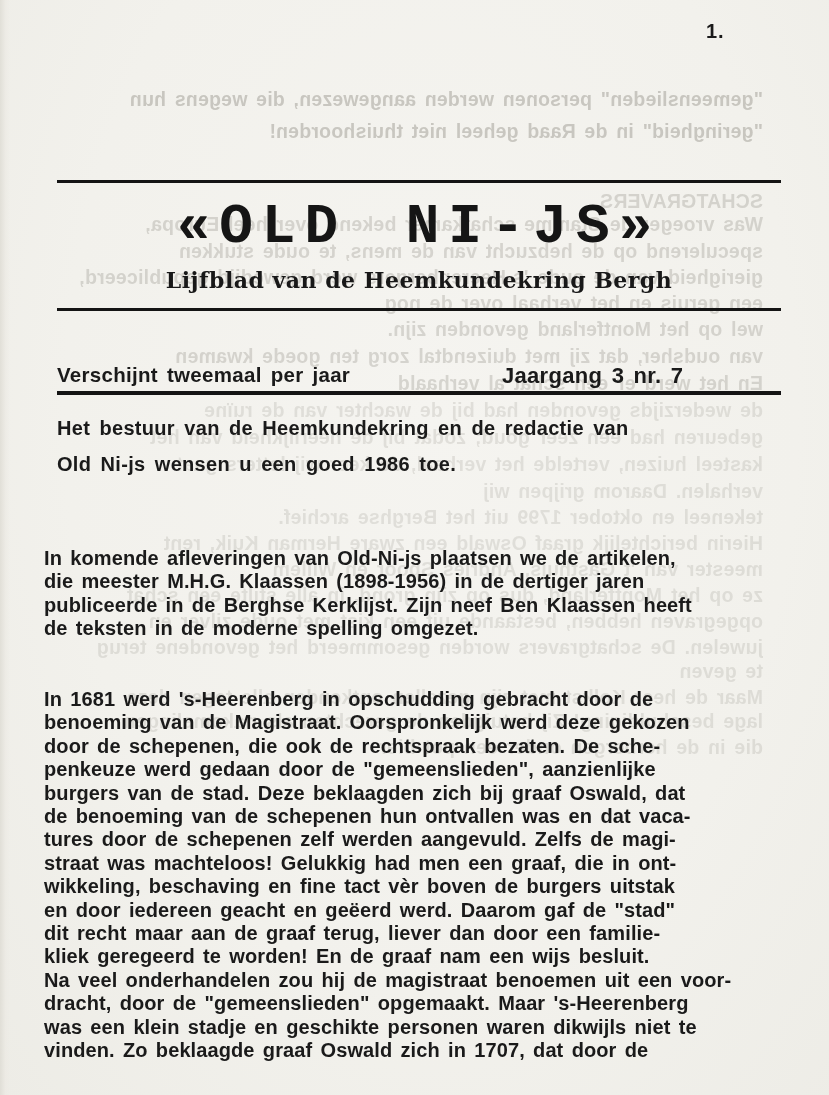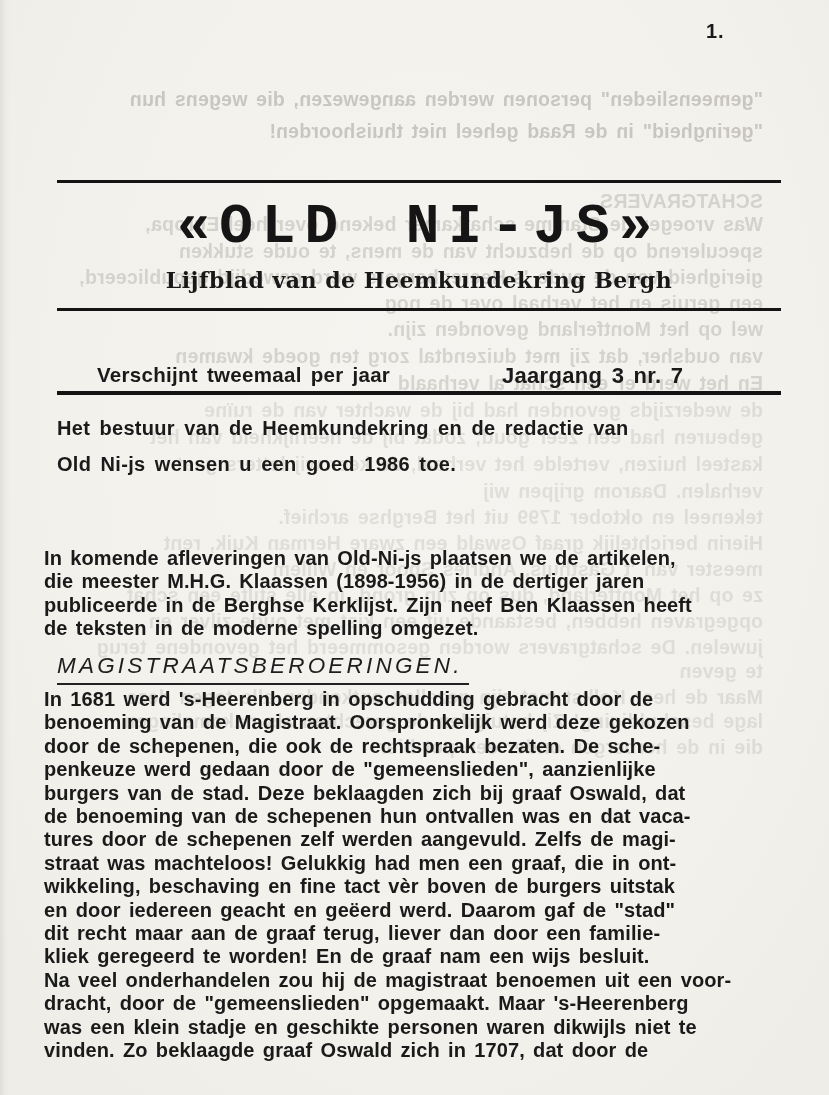--- a/index.html
+++ b/index.html
@@ -43,21 +43,21 @@
     left:57px;top:264px;width:724px;
     text-align:center;
     font-family:"DejaVu Serif", serif;
     font-weight:600;
     font-size:22px;line-height:32px;
     letter-spacing:0.5px;
     color:#181818;
   }
   .issue-left{
     left:57px;top:363px;
-    font-size:20.5px;font-weight:bold;letter-spacing:.3px;word-spacing:3px;margin-left:40px;
+    font-size:20.5px;font-weight:bold;letter-spacing:.3px;word-spacing:3px;
   }
   .issue-right{
     left:502px;top:363px;
     font-size:22px;font-weight:bold;letter-spacing:.3px;word-spacing:3px;
   }
   .greeting{
     left:57px;top:411px;width:724px;
     font-size:20px;font-weight:bold;
     line-height:35.5px;letter-spacing:.3px;word-spacing:3.5px;
     white-space:pre-line;
@@ -148,21 +148,20 @@
   <div class="abs rule rule-bottom"></div>
 
   <div class="abs greeting">Het bestuur van de Heemkundekring en de redactie van
 Old Ni-js wensen u een goed 1986 toe.</div>
 
   <div class="abs para para-bergh">In komende afleveringen van Old-Ni-js plaatsen we de artikelen,
 die meester M.H.G. Klaassen (1898-1956) in de dertiger jaren
 publiceerde in de Berghse Kerklijst. Zijn neef Ben Klaassen heeft
 de teksten in de moderne spelling omgezet.</div>
 
-  <div class="abs heading-magistraat">MAGISTRAATSBEROERINGEN.</div>
   <div class="abs para para-magistraat">In 1681 werd 's-Heerenberg in opschudding gebracht door de
 benoeming van de Magistraat. Oorspronkelijk werd deze gekozen
 door de schepenen, die ook de rechtspraak bezaten. De sche-
 penkeuze werd gedaan door de "gemeenslieden", aanzienlijke
 burgers van de stad. Deze beklaagden zich bij graaf Oswald, dat
 de benoeming van de schepenen hun ontvallen was en dat vaca-
 tures door de schepenen zelf werden aangevuld. Zelfs de magi-
 straat was machteloos! Gelukkig had men een graaf, die in ont-
 wikkeling, beschaving en fine tact vèr boven de burgers uitstak
 en door iedereen geacht en geëerd werd. Daarom gaf de "stad"

